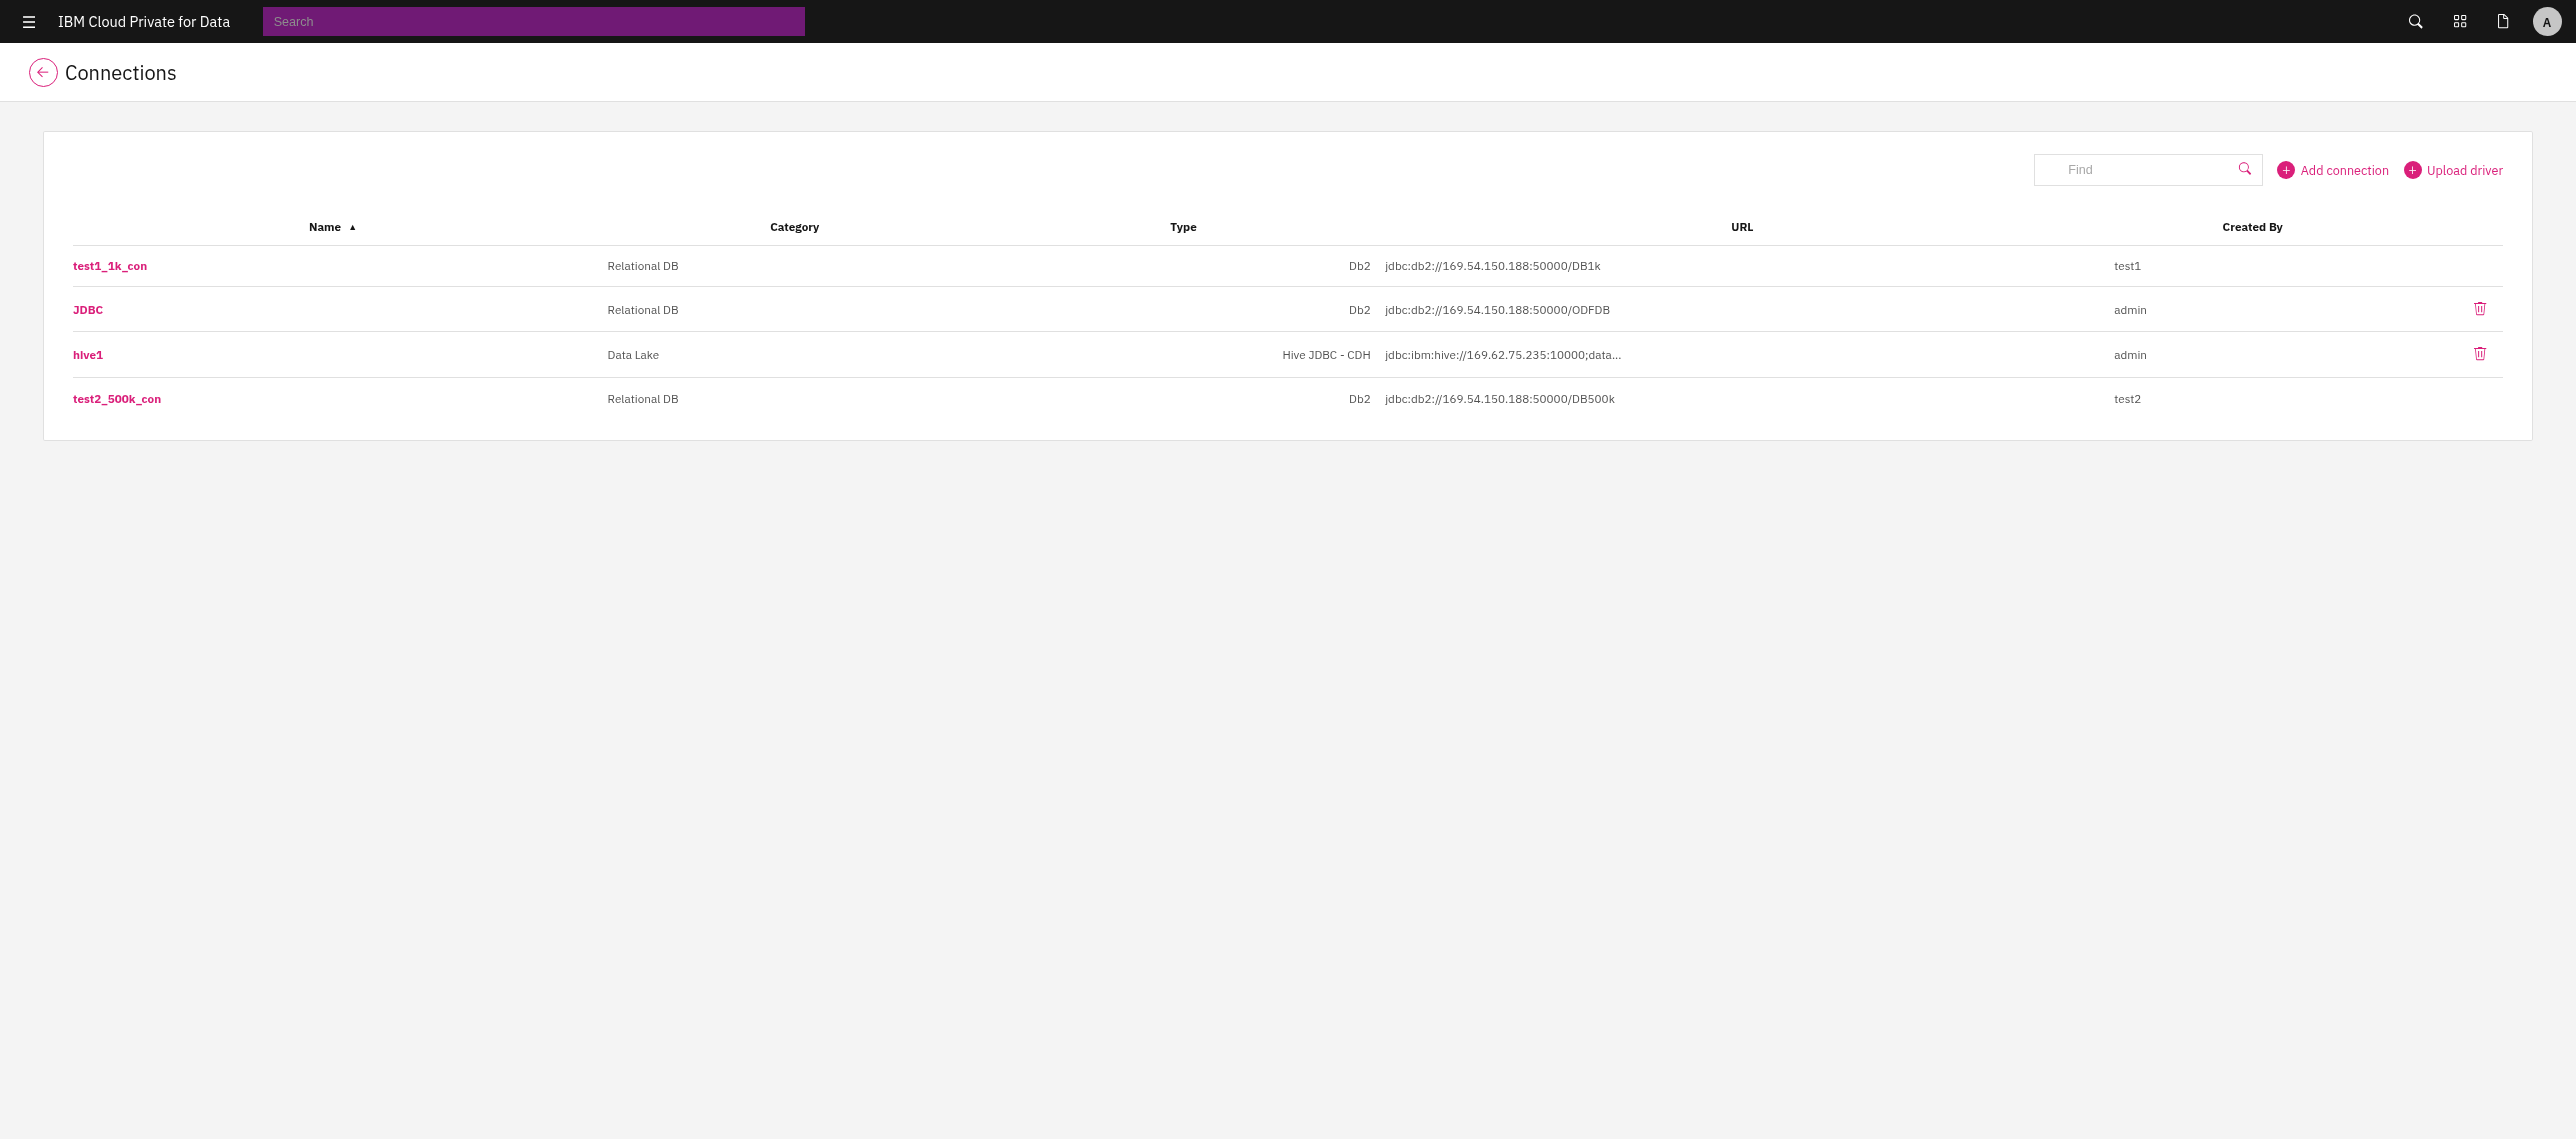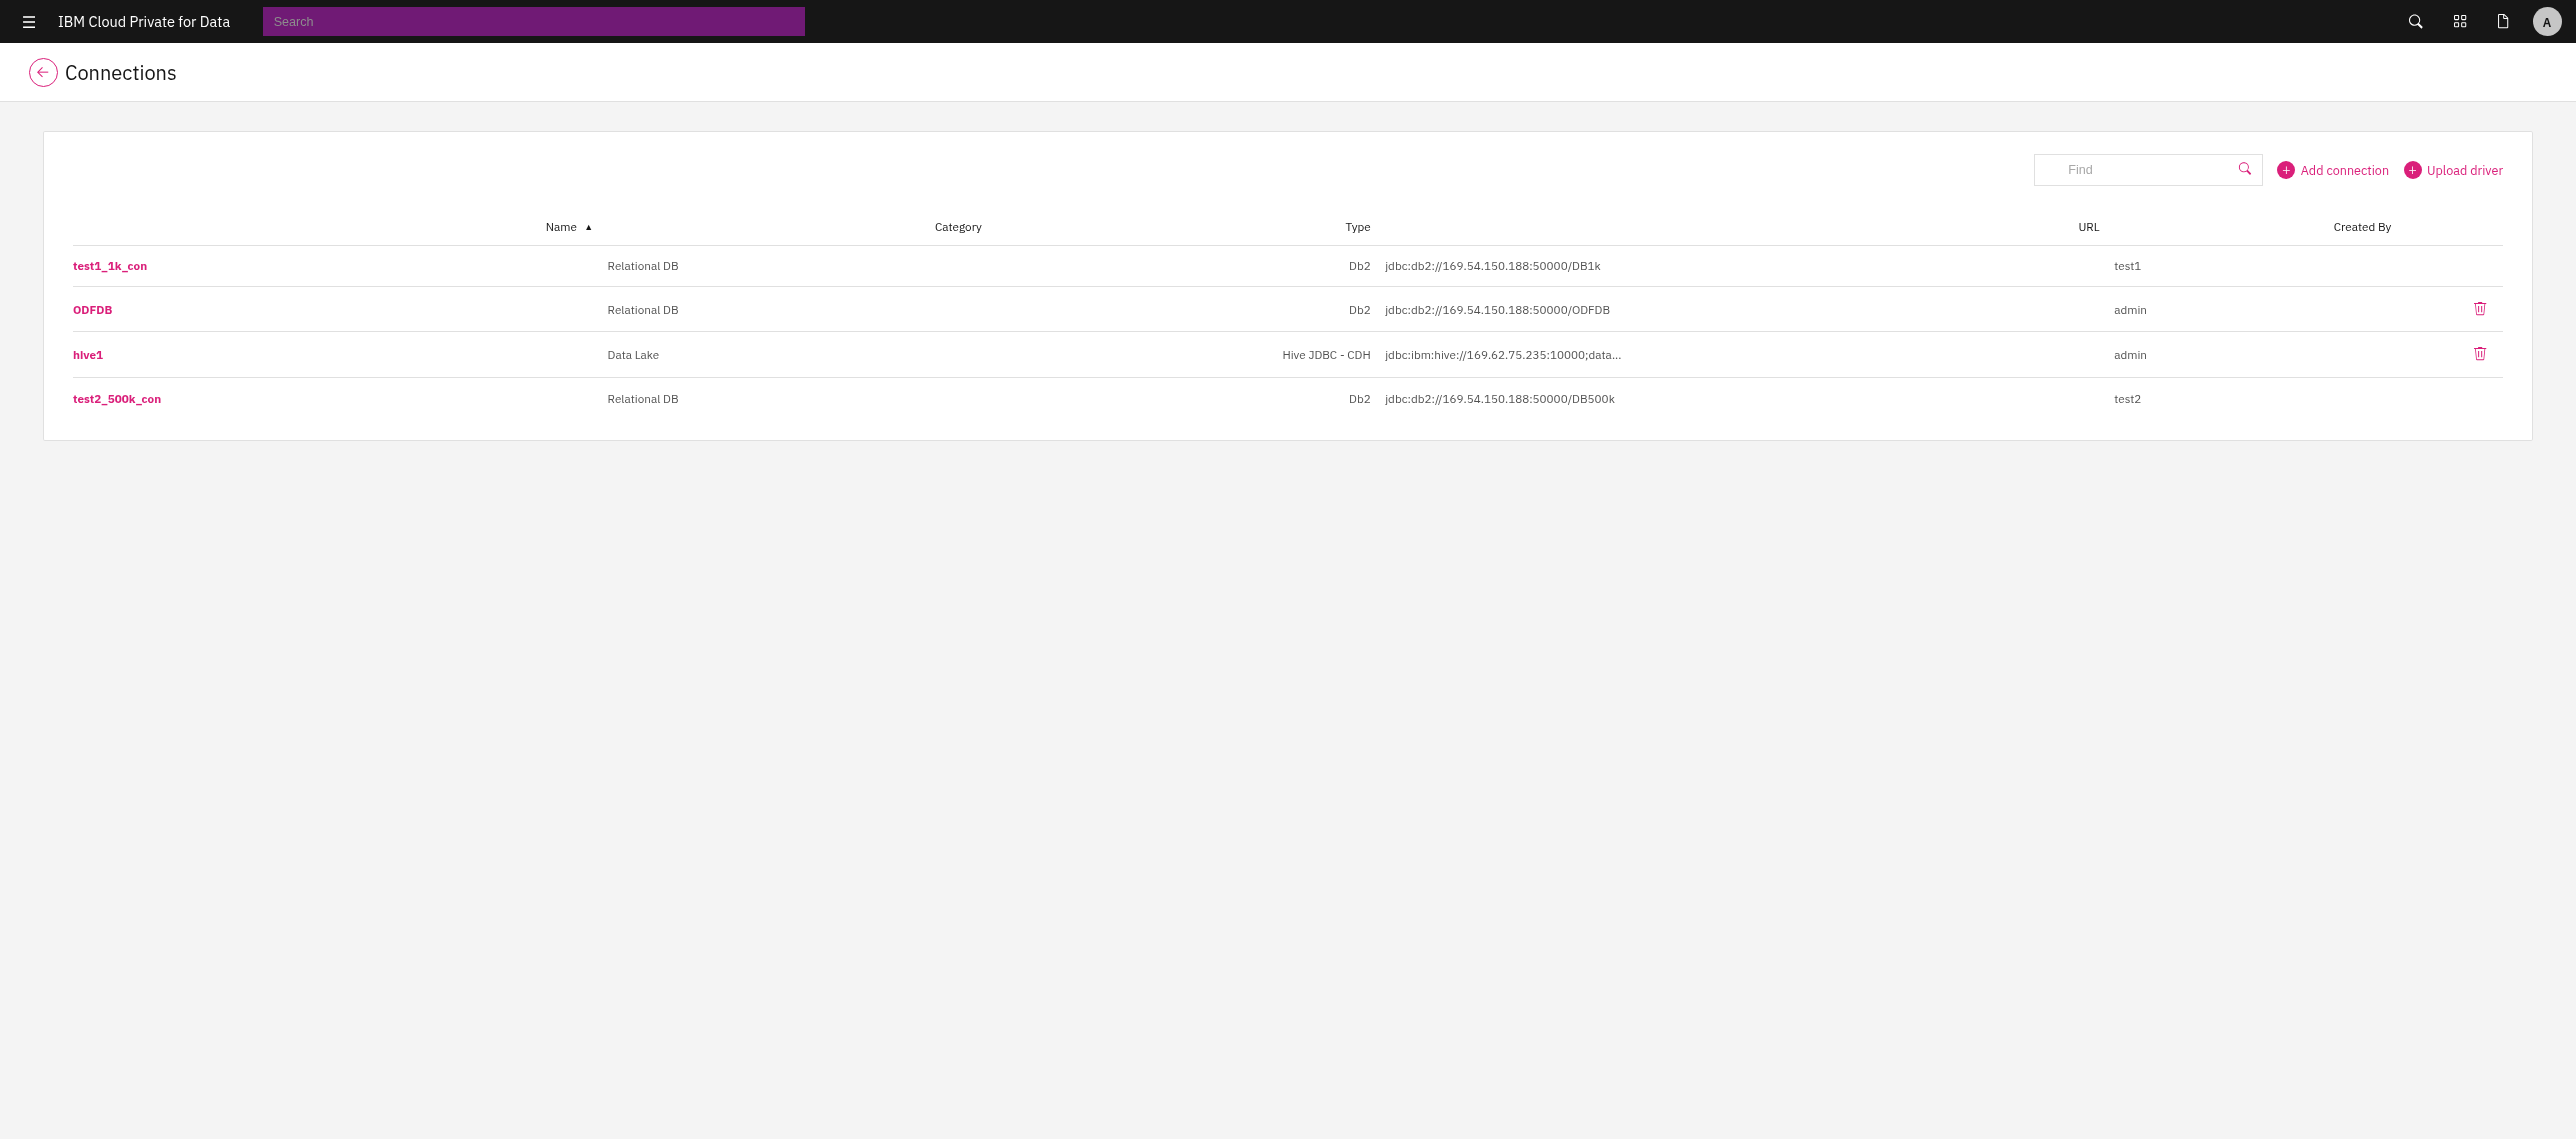--- a/index.html
+++ b/index.html
@@ -165,22 +165,22 @@
       font-weight: 300;
       flex-shrink: 0;
     }
 
     
     .connections-table {
       width: 100%;
       border-collapse: collapse;
     }
     .connections-table th {
-      text-align: right;
-      font-weight: 400;
+      text-align: center;
+      font-weight: 700;
       font-size: 11.7px;
       color: #161616;
       padding: 11px 14.5px 11px 0;
       border-bottom: 1.8px solid #e0e0e0;
       white-space: nowrap;
       margin-left: 40px;
     }
     .connections-table th:first-child {
       padding-left: 0;
     }
@@ -315,21 +315,21 @@
     <td class="col-category">Relational DB</td>
     <td class="col-type">Db2</td>
     <td class="col-url">jdbc:db2://169.54.150.188:50000/DB1k</td>
     <td class="col-createdby">test1</td>
     <td class="col-actions">
       
     </td>
   </tr>
           <tr>
     <td class="col-name">
-      <a class="connection-link">ODFDB</a>
+      <a class="connection-link">JDBC</a>
     </td>
     <td class="col-category">Relational DB</td>
     <td class="col-type">Db2</td>
     <td class="col-url">jdbc:db2://169.54.150.188:50000/ODFDB</td>
     <td class="col-createdby">admin</td>
     <td class="col-actions">
       <span class="delete-icon">
         <svg width="16.3" height="16.3" viewBox="0 0 32 32" fill="#da1f7a">
           <path d="M12 12h2v12h-2zm6 0h2v12h-2z"></path>
           <path d="M4 6v2h2l2 20a2 2 0 0 0 2 2h12a2 2 0 0 0 2-2l2-20h2V6zm5.5 22L7.556 8h16.888L22.5 28zM12 4h8v2h-8z"></path>

